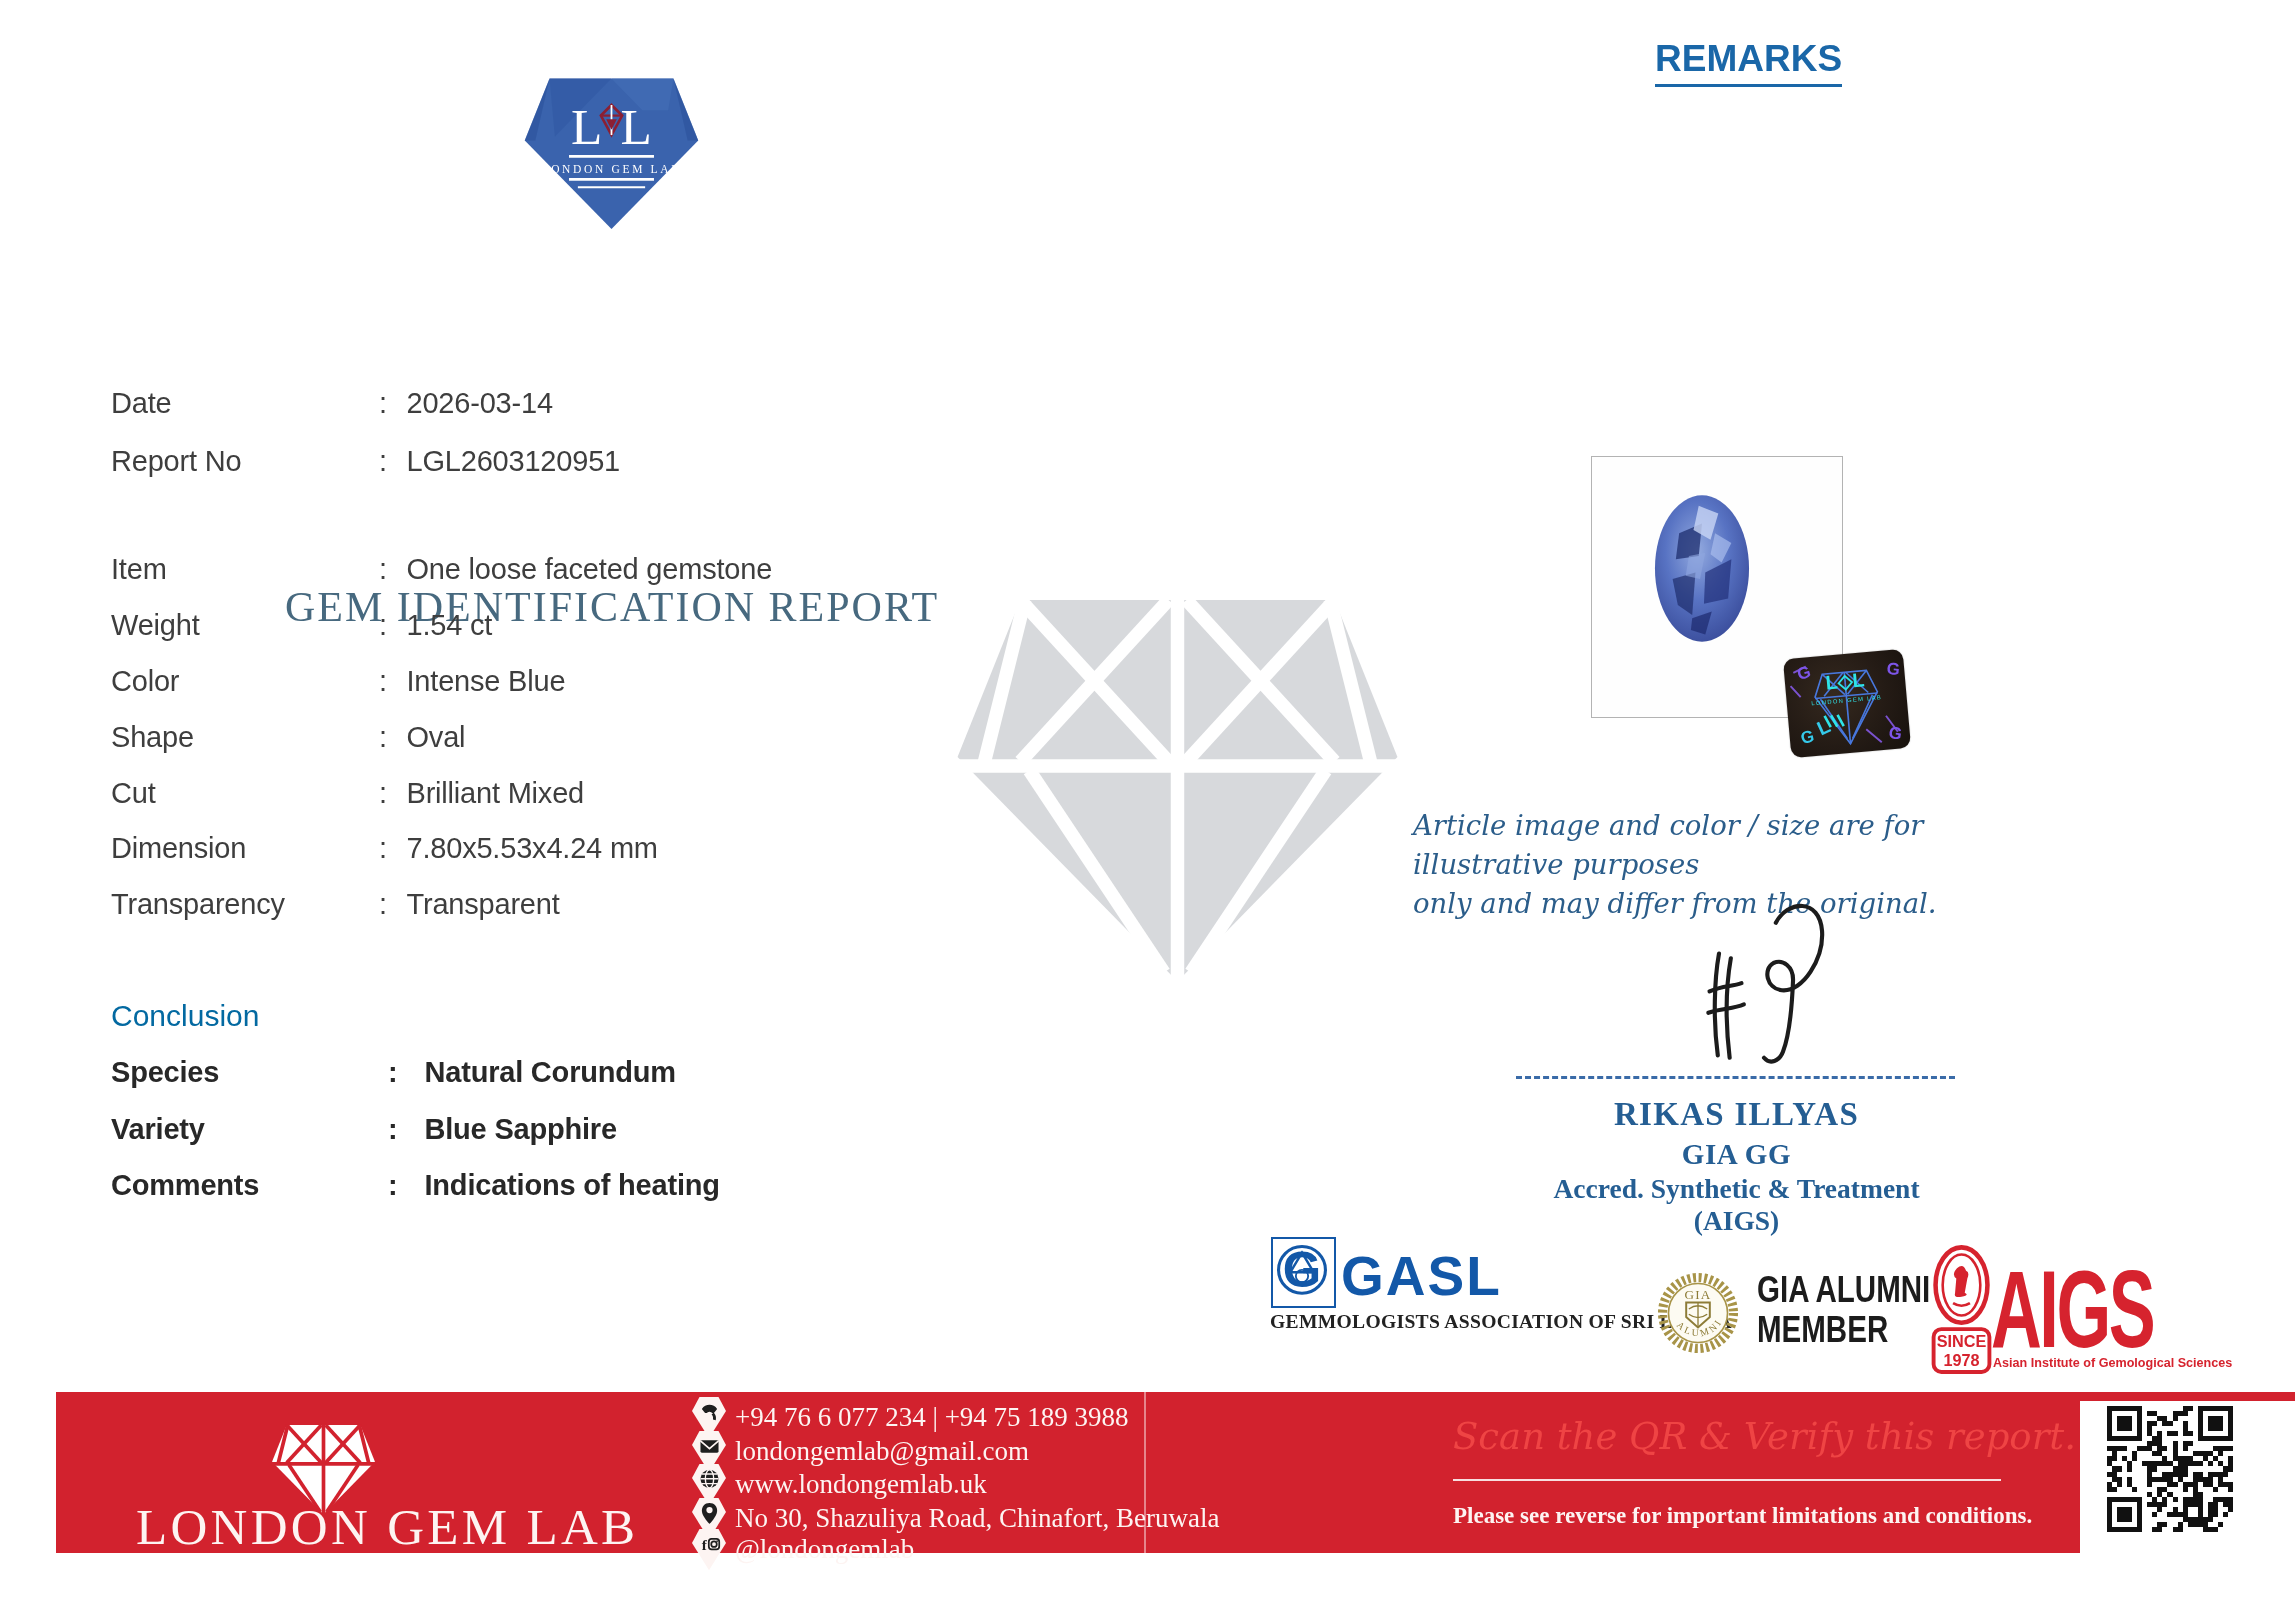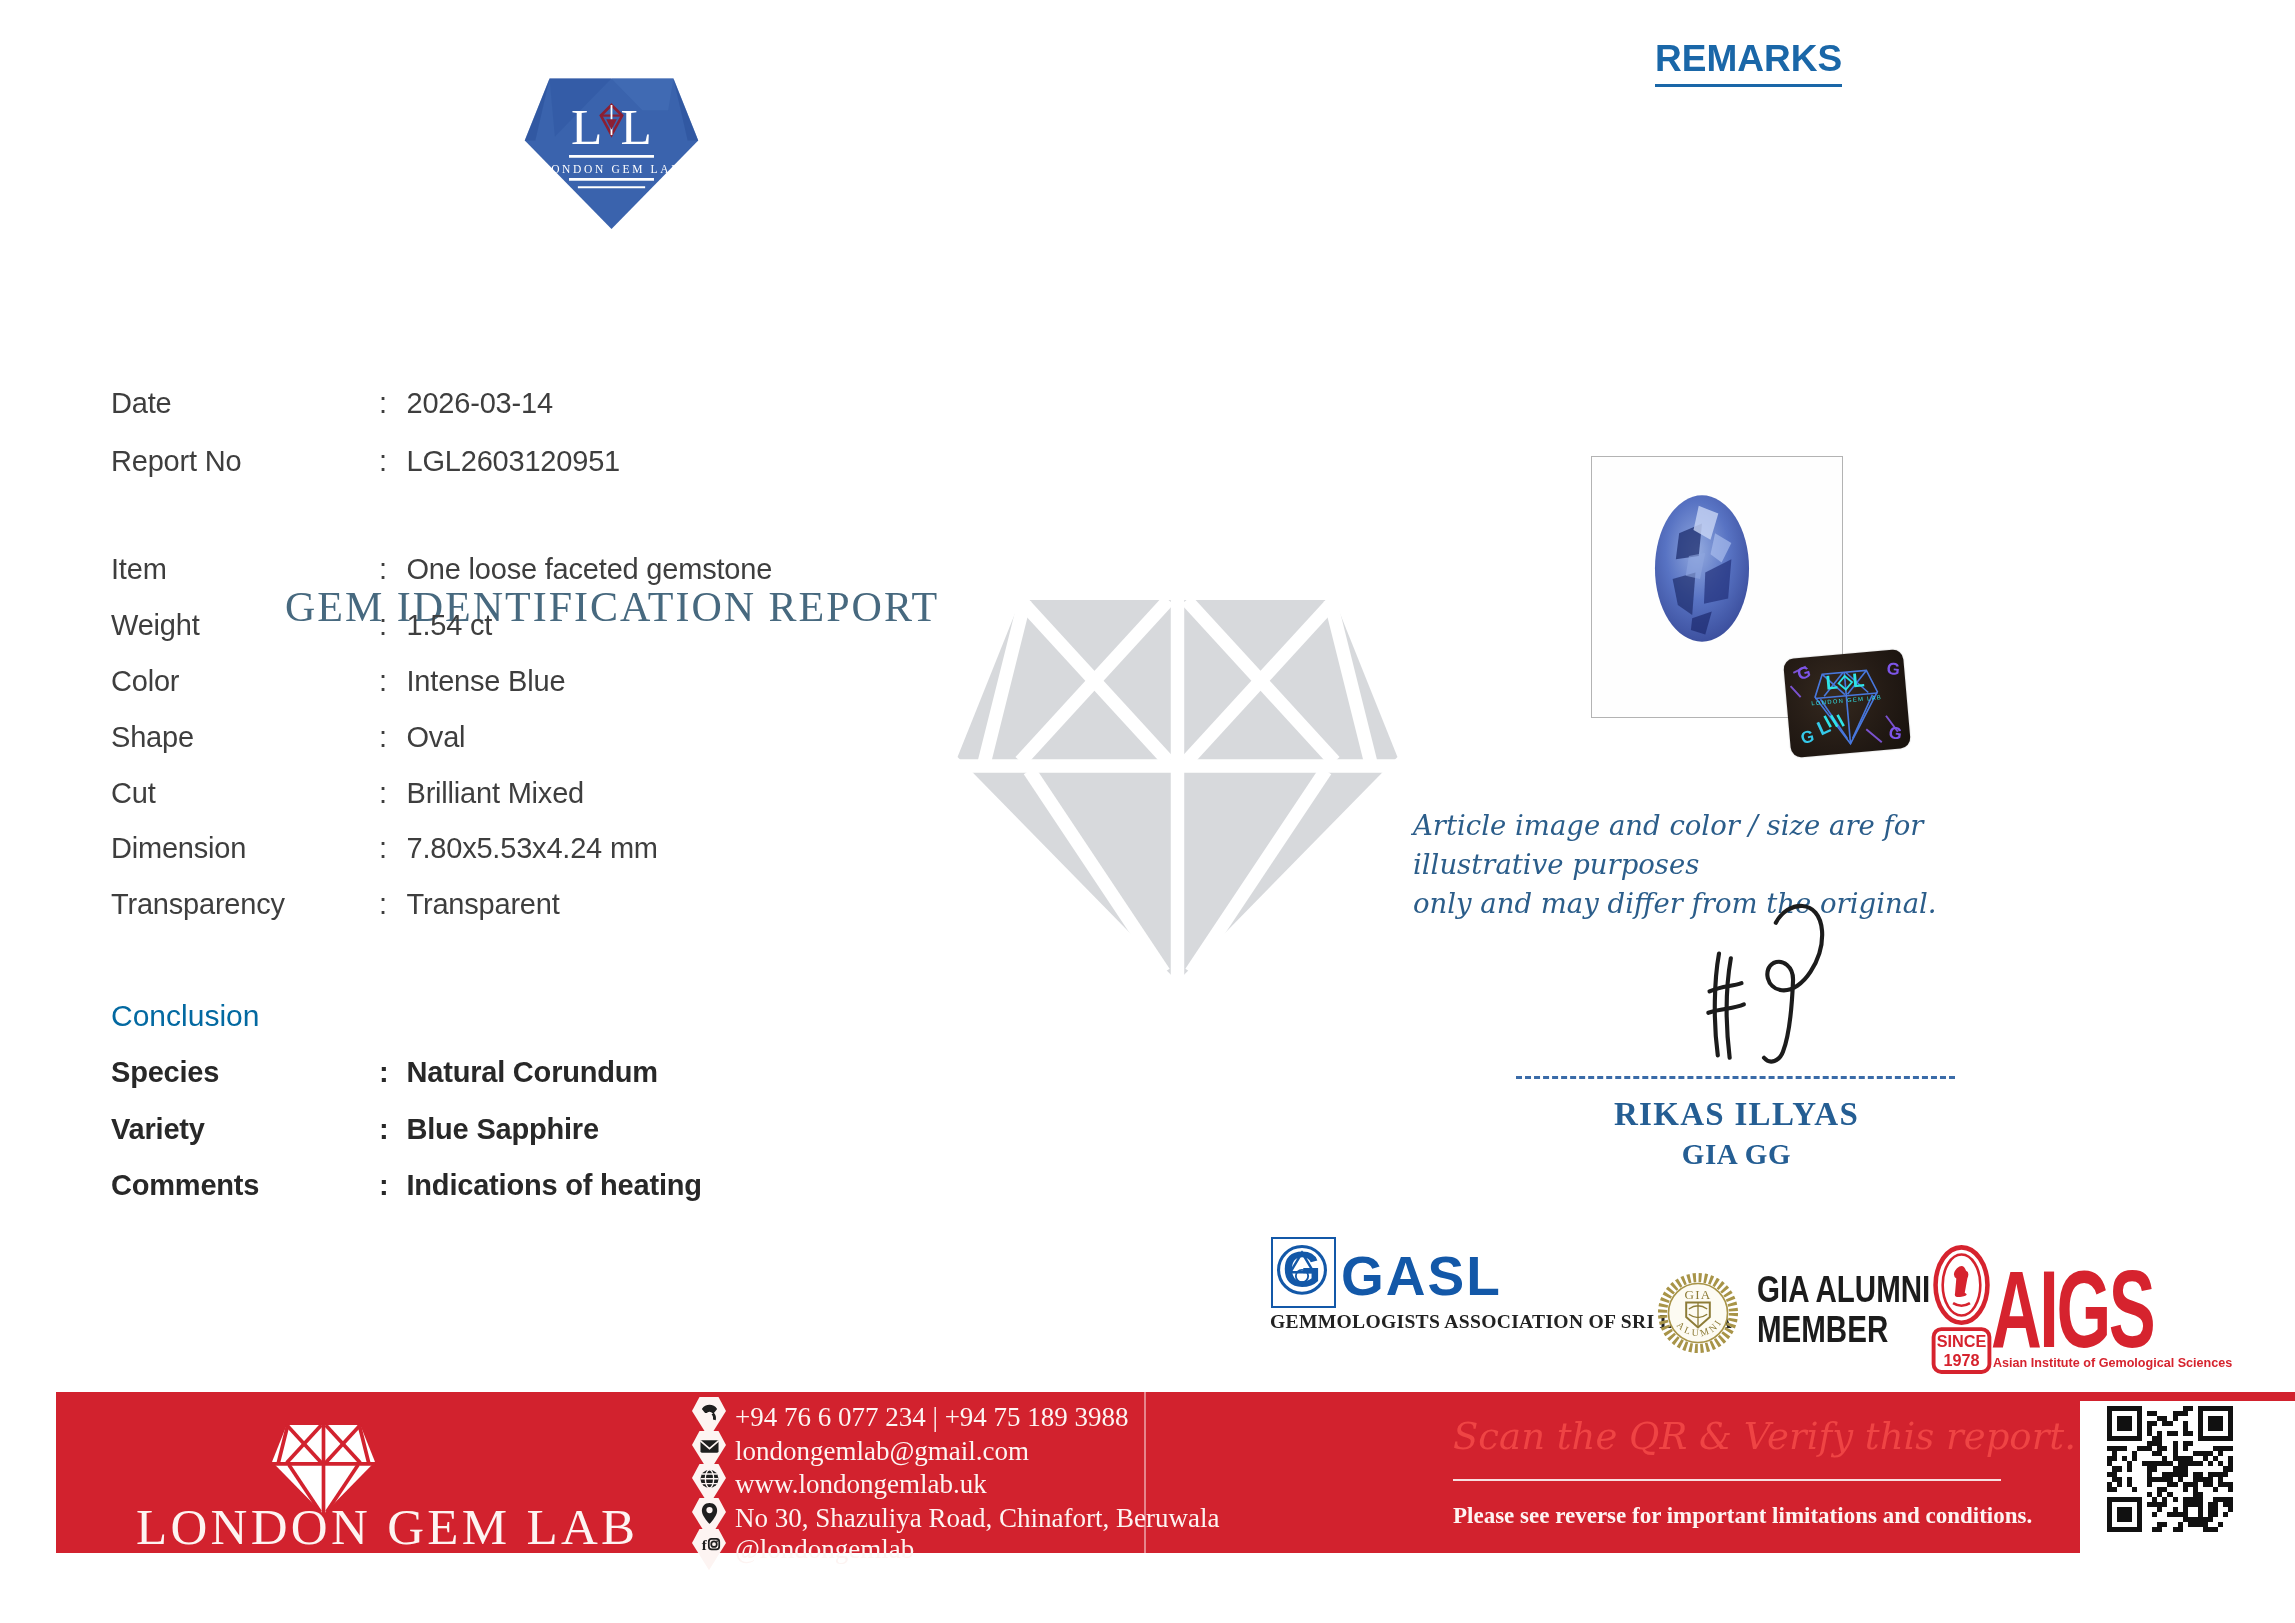--- a/index.html
+++ b/index.html
@@ -8,21 +8,21 @@
   
   .logo-wrap{position:absolute;left:523px;top:71px;width:177px;height:160px;}
   .report-title{position:absolute;left:275px;top:583px;width:674px;text-align:center;
       font-family:"Liberation Serif",serif;font-size:42px;letter-spacing:2px;color:#47697f;}
   .remarks{position:absolute;left:1627px;top:38px;font-size:37px;font-weight:bold;color:#1a67a8;
       border-bottom:3.9px solid #1a67a8;padding-bottom:3.9px;letter-spacing:0px;margin-left:28px;}
   
   .kv{position:absolute;left:111px;display:flex;font-size:29px;color:#3e3e3e;letter-spacing:-0.2px;}
   .kv .k{width:268px;flex:none;}
   .kv .c{width:27.5px;flex:none;}
-  .kv.bold{font-weight:bold;color:#282828;}
+  .kv.bold{font-weight:bold;color:#282828;gap:9px;}
   .section-h{position:absolute;left:111px;font-size:30px;color:#0369a1;}
   
   .watermark{position:absolute;left:952px;top:582px;width:451px;height:404px;opacity:1;}
   
   .gembox{position:absolute;left:1591px;top:456px;width:250px;height:260px;border:1.3px solid #b3b3b3;background:#fefefe;}
   .gem-svg{position:absolute;left:1653px;top:494px;width:98px;height:149px;}
   .holo{position:absolute;left:1787px;top:654px;width:120px;height:99px;transform:rotate(-5deg);
         border-radius:10.5px;background:radial-gradient(circle at 40% 40%, #35291f 0%, #241b15 55%, #17110d 100%);
         box-shadow:0 0 1.3px rgba(0,0,0,.4);overflow:hidden;}
   
@@ -234,20 +234,21 @@
       <path d="M52,268 C44,210 46,140 54,96"></path>
       <path d="M72,272 C64,206 66,150 74,104"></path>
       <path d="M38,160 C60,150 76,152 92,146"></path>
       <path d="M36,196 C58,188 78,190 96,182"></path>
       <path d="M150,44 C170,6 224,2 228,58 C231,104 196,162 160,158 C134,155 128,122 146,112 C162,105 180,118 179,142 C177,192 172,236 162,262 C156,278 140,284 130,272"></path>
     </g>
   </svg>
   <div class="dashline"></div>
   <div class="signer name">RIKAS ILLYAS</div>
   <div class="signer cred">GIA GG</div>
+  <div class="signer accr">Accred. Synthetic &amp; Treatment (AIGS)</div>
 
   <div class="gasl-emblem">
     <svg viewBox="0 0 94 102" width="58" height="63">
       <circle cx="47" cy="50" r="38" fill="none" stroke="#1358a8" stroke-width="5"></circle>
       <text x="47" y="78" font-size="80" font-weight="bold" fill="#1358a8" text-anchor="middle" font-family="Liberation Sans, sans-serif">G</text>
       <polygon points="47,22 66,54 28,54" fill="none" stroke="#1358a8" stroke-width="4"></polygon>
       <circle cx="47" cy="60" r="10" fill="none" stroke="#1358a8" stroke-width="3"></circle>
     </svg>
   </div>
   <div class="gasl-text">GASL</div>

